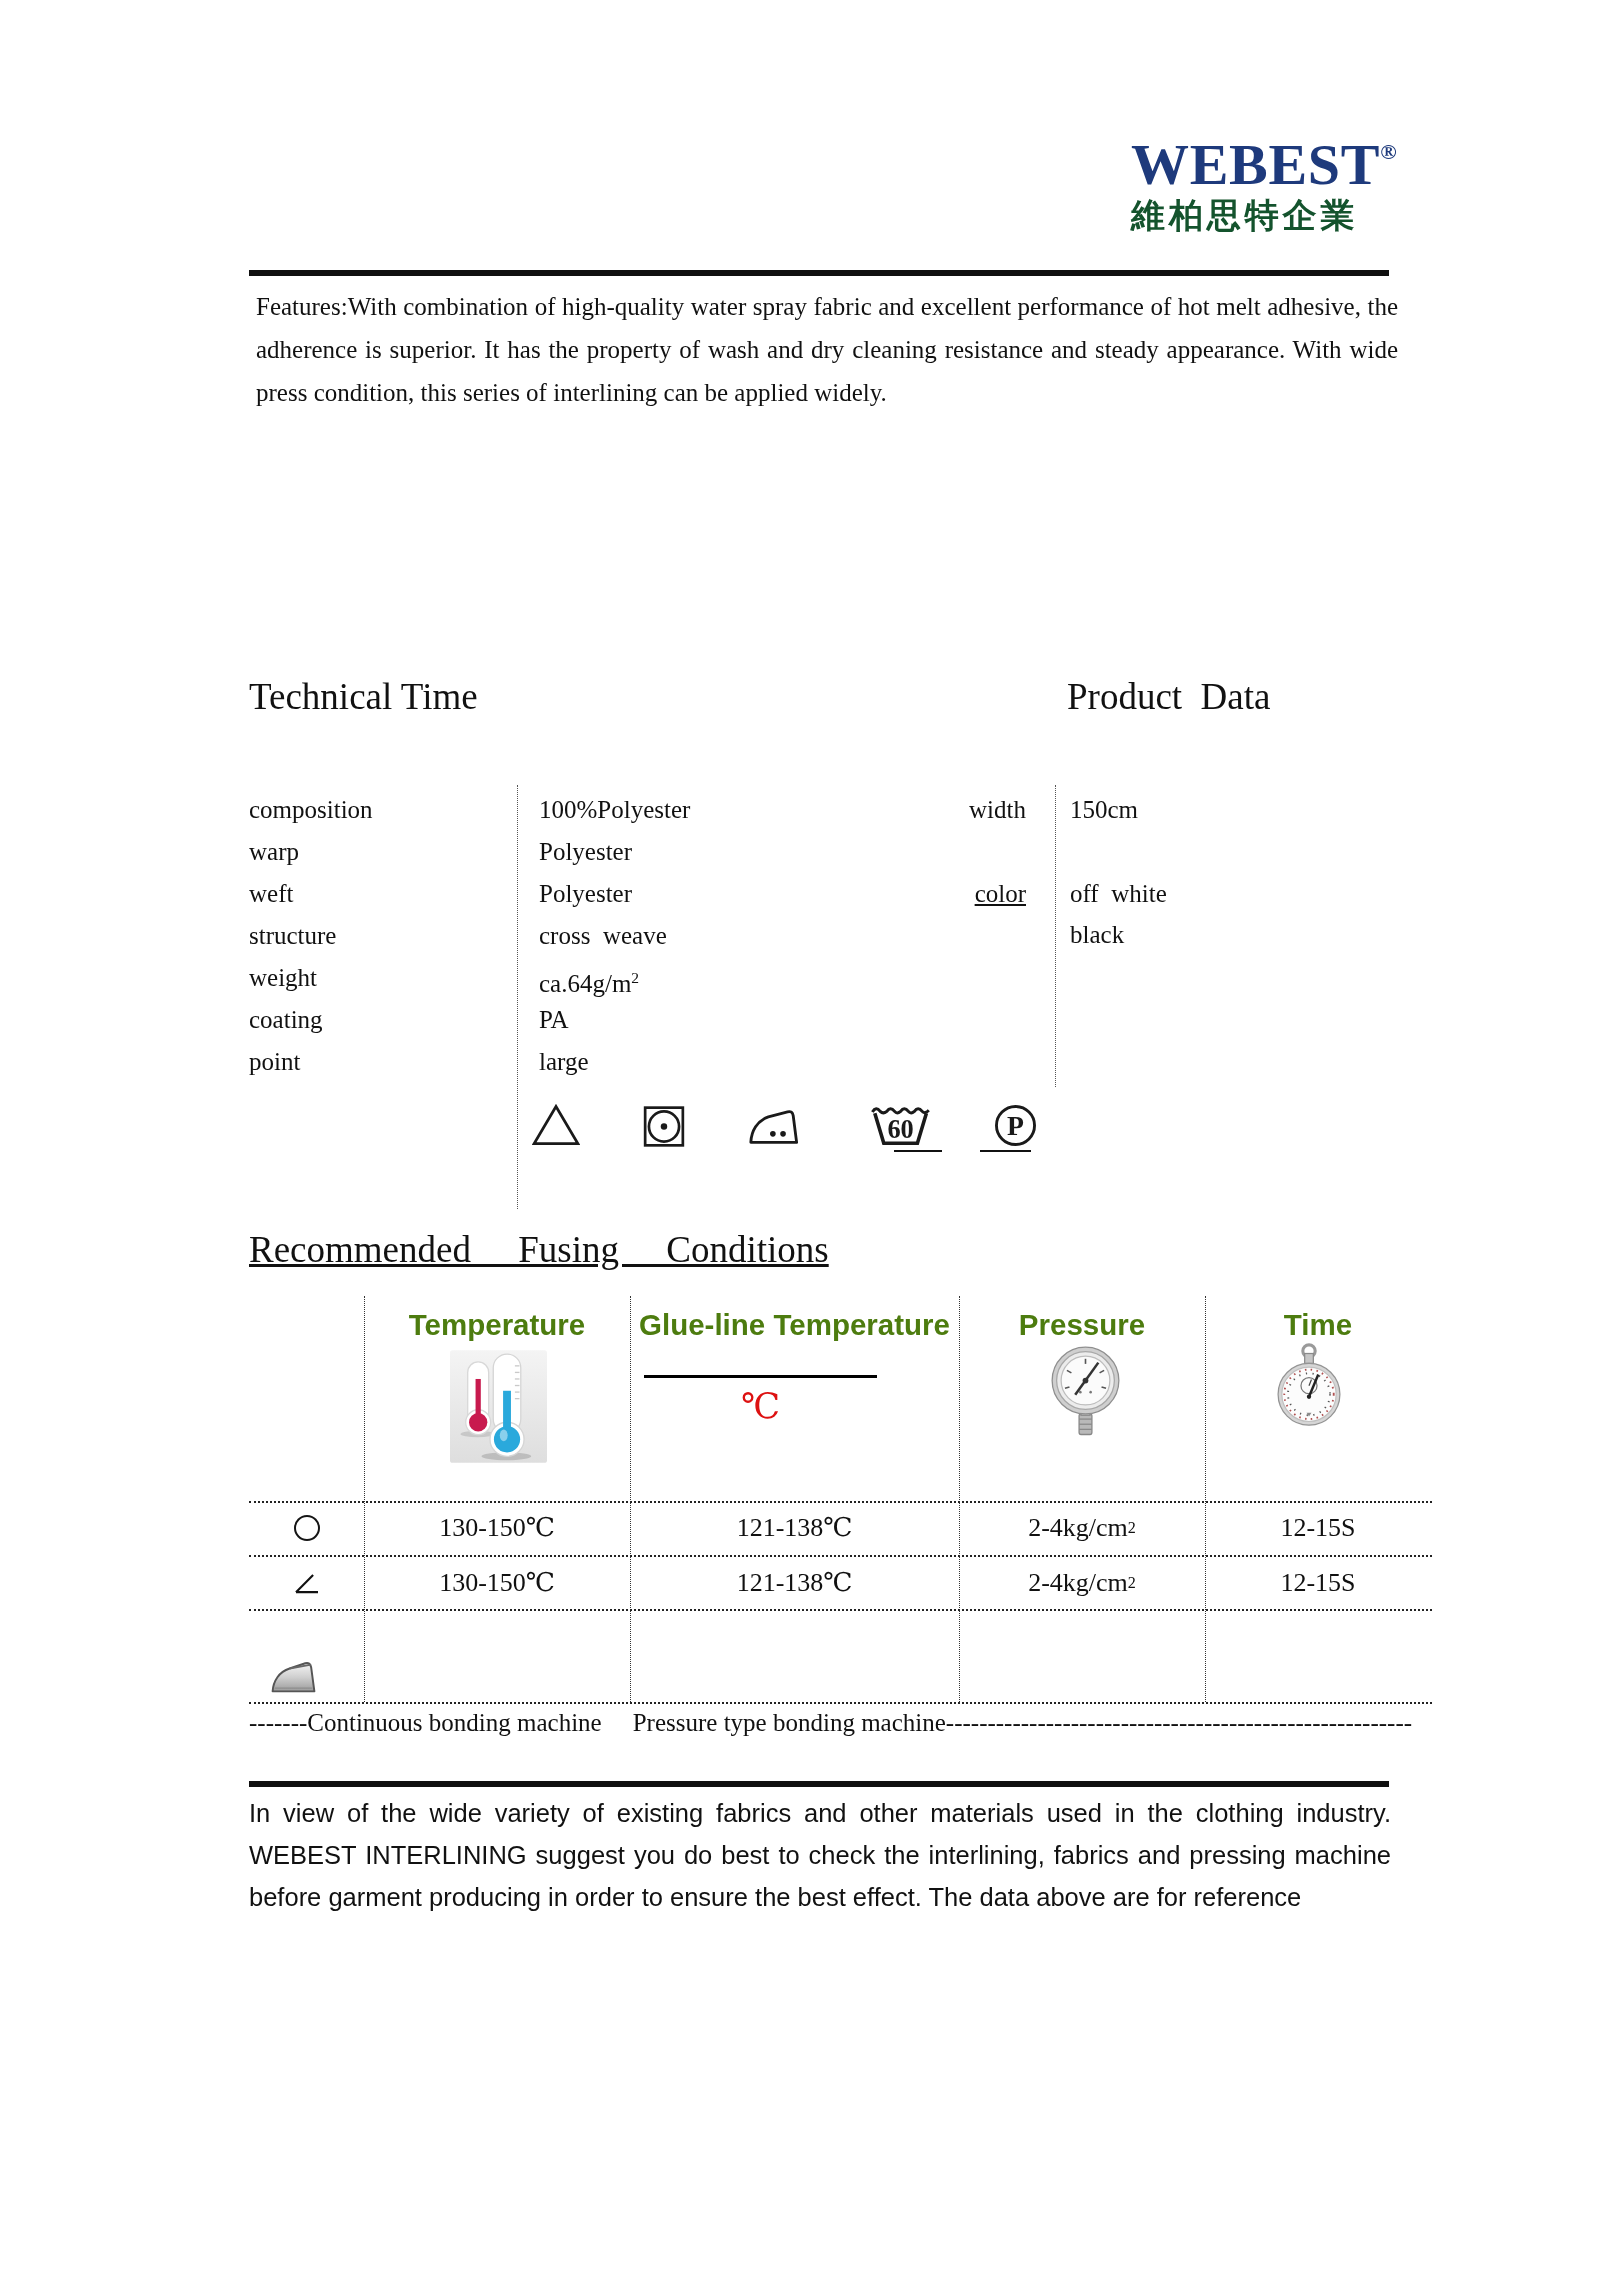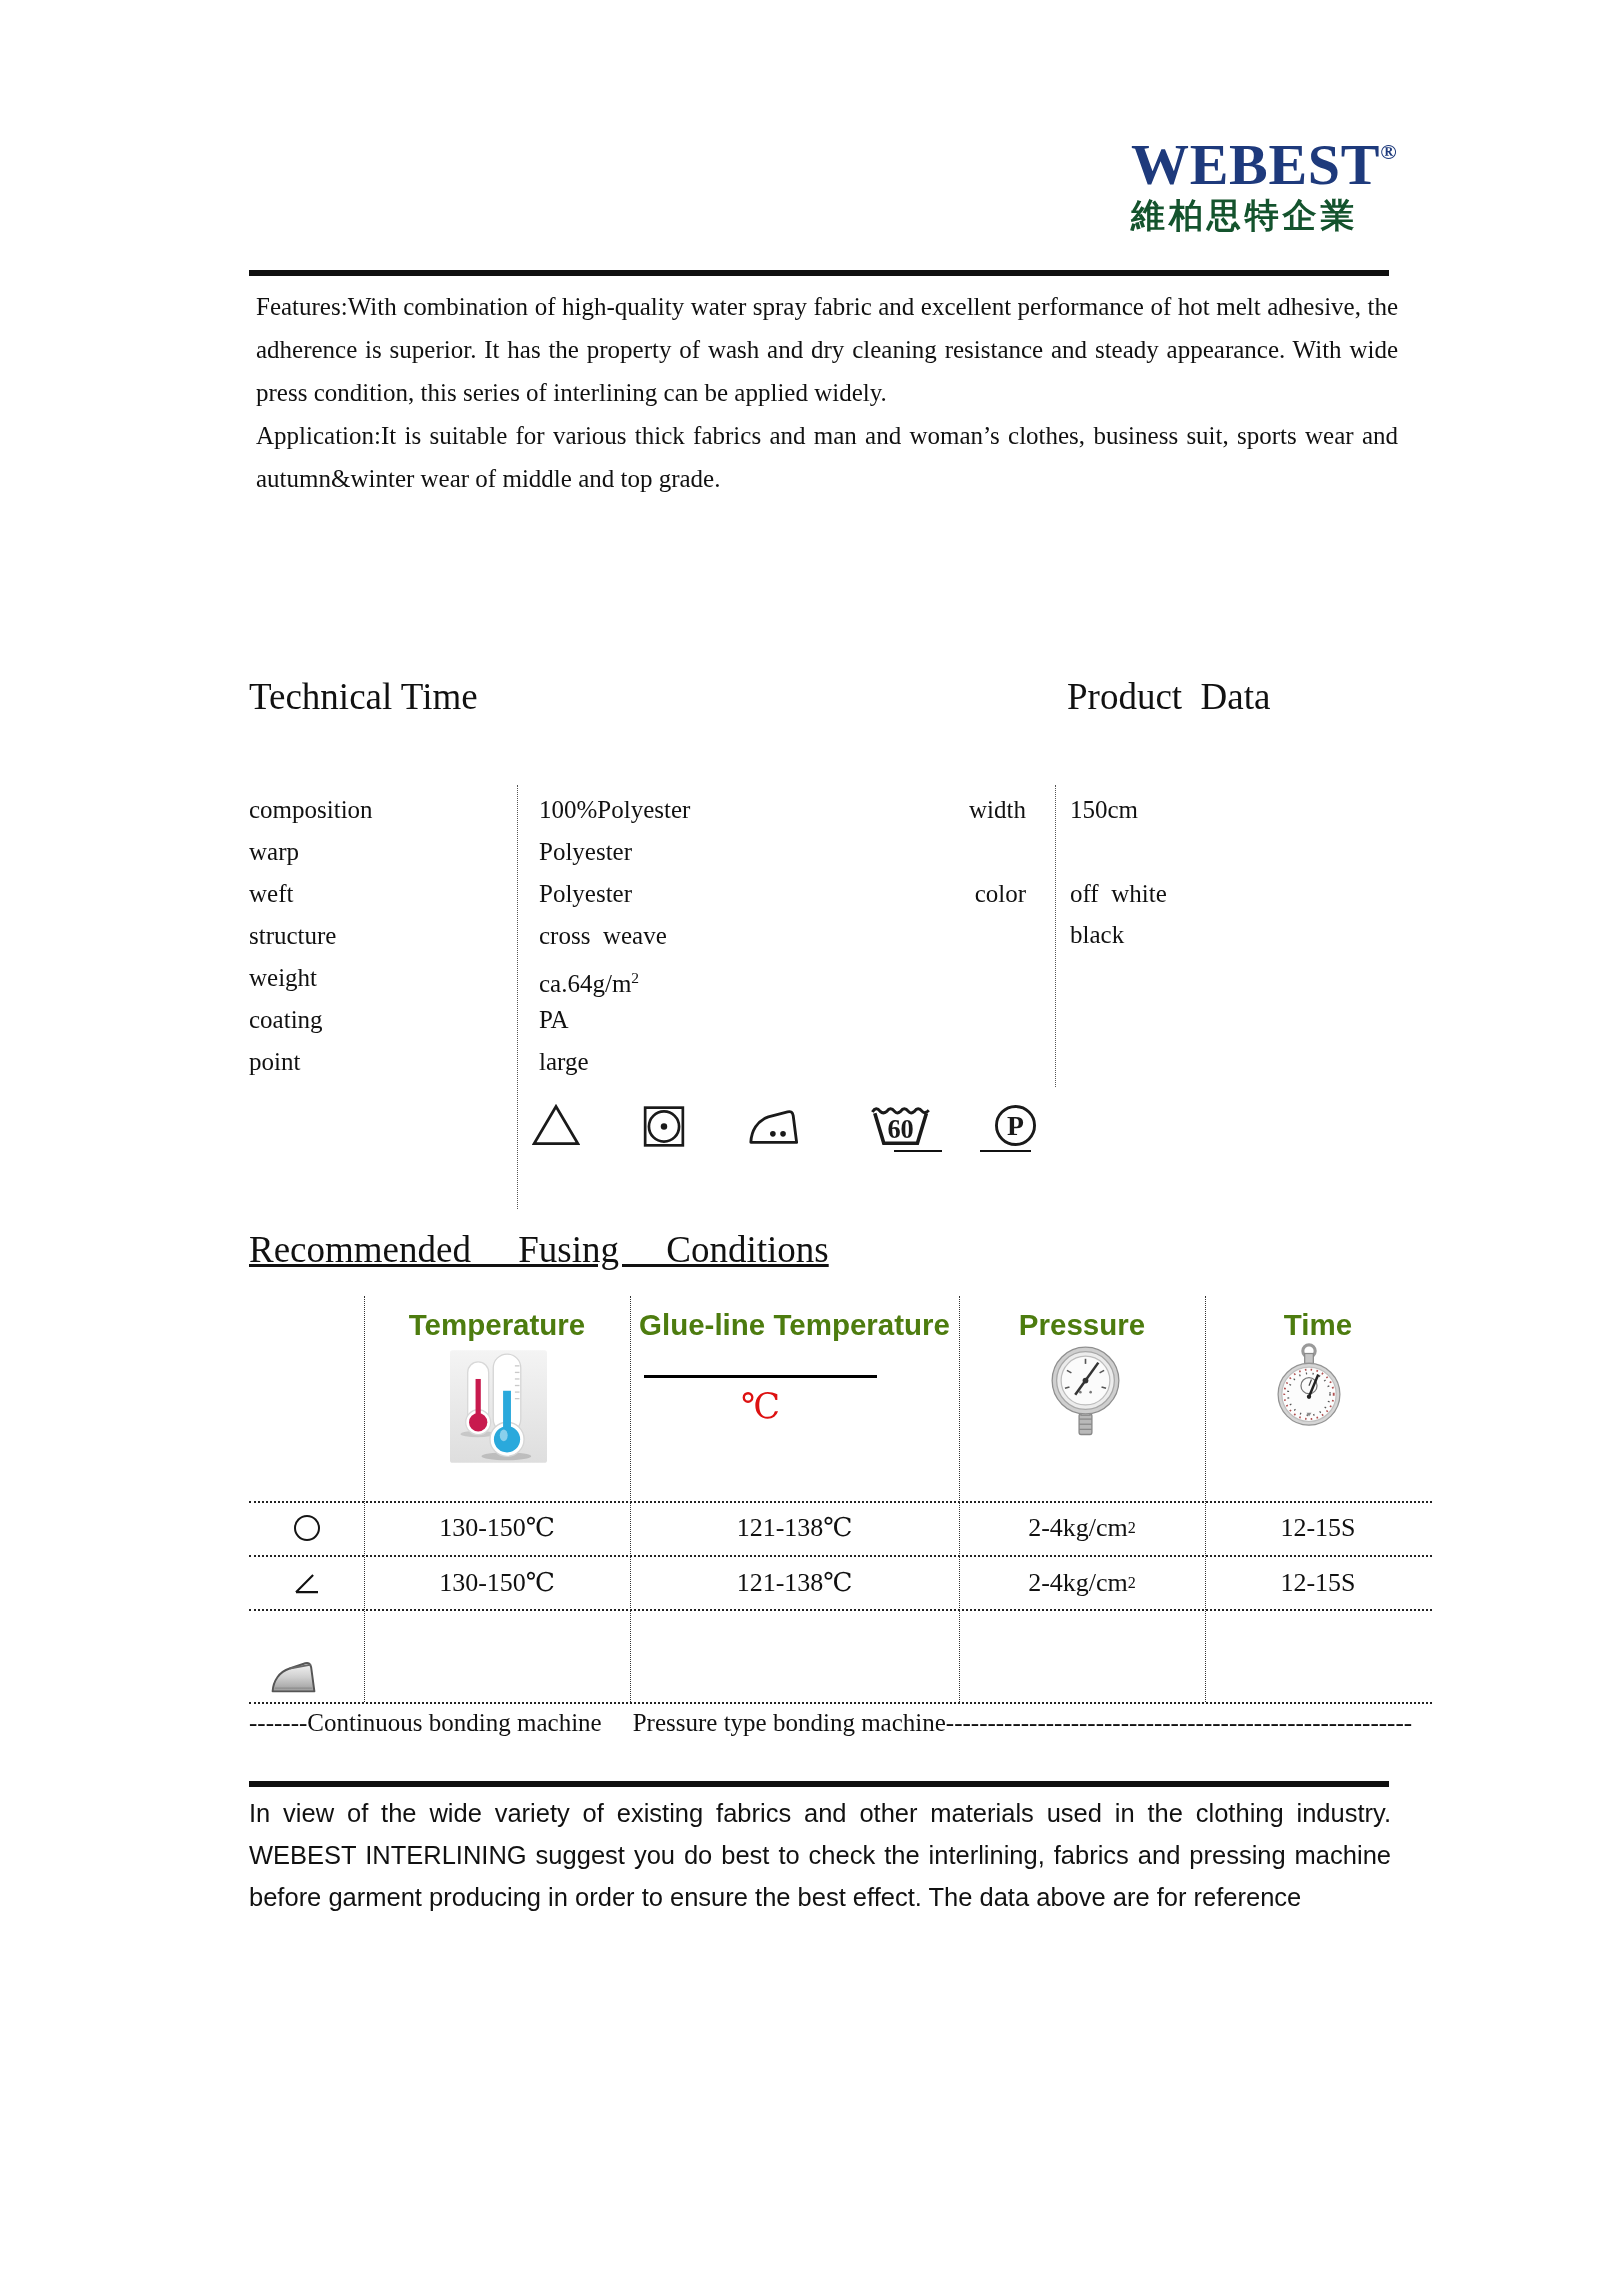--- a/index.html
+++ b/index.html
@@ -29,21 +29,21 @@
   .prod-h{left:1067px;top:675px;}
   .fuse-h{left:249px;top:1228px;word-spacing:14.4px;text-decoration:underline;}
 
   
   .speccol{width:275px;}
   .spec-line{height:42px;line-height:42px;font-size:25px;}
   .tech-labels{left:249px;top:789px;}
   .tech-values{left:539px;top:789px;}
   .prod-wlabel{left:916px;top:789px;width:110px;text-align:right;}
   .prod-wvalue{left:1070px;top:789px;}
-  .prod-clabel{left:916px;top:873px;width:110px;text-align:right;}
+  .prod-clabel{left:916px;top:873px;width:110px;text-align:right;text-decoration:underline;}
   .prod-cvalue1{left:1070px;top:873px;}
   .prod-cvalue2{left:1070px;top:914px;}
   sup{font-size:0.62em;}
 
   .vdot{width:0;border-left:1.3px dotted #555;}
   .vd-a{left:517px;top:785px;height:424px;}
   .vd-b{left:1055px;top:785px;height:302px;}
 
   
   .care{left:532px;top:1100px;display:flex;align-items:flex-end;gap:46px;}
@@ -92,21 +92,20 @@
 <div class="page">
 
   <div class="abs logo">
     <div><span class="logo-brand">WEBEST</span><span class="logo-reg">®</span></div>
     <div class="logo-cjk">維柏思特企業</div>
   </div>
   <div class="abs rule rule1"></div>
 
   <div class="abs intro">
     <p>Features:With combination of high-quality water spray fabric and excellent performance of hot melt adhesive, the adherence is superior. It has the property of wash and dry cleaning resistance and steady appearance. With wide press condition, this series of interlining can be applied widely.</p>
-    <p>Application:It is suitable for various thick fabrics and man and woman’s clothes, business suit, sports wear and autumn&amp;winter wear of middle and top grade.</p>
   </div>
 
   <div class="abs h2 tech-h">Technical Time</div>
   <div class="abs h2 prod-h pre">Product  Data</div>
 
   <div class="abs speccol tech-labels">
     <div class="spec-line">composition</div>
     <div class="spec-line">warp</div>
     <div class="spec-line">weft</div>
     <div class="spec-line">structure</div>

